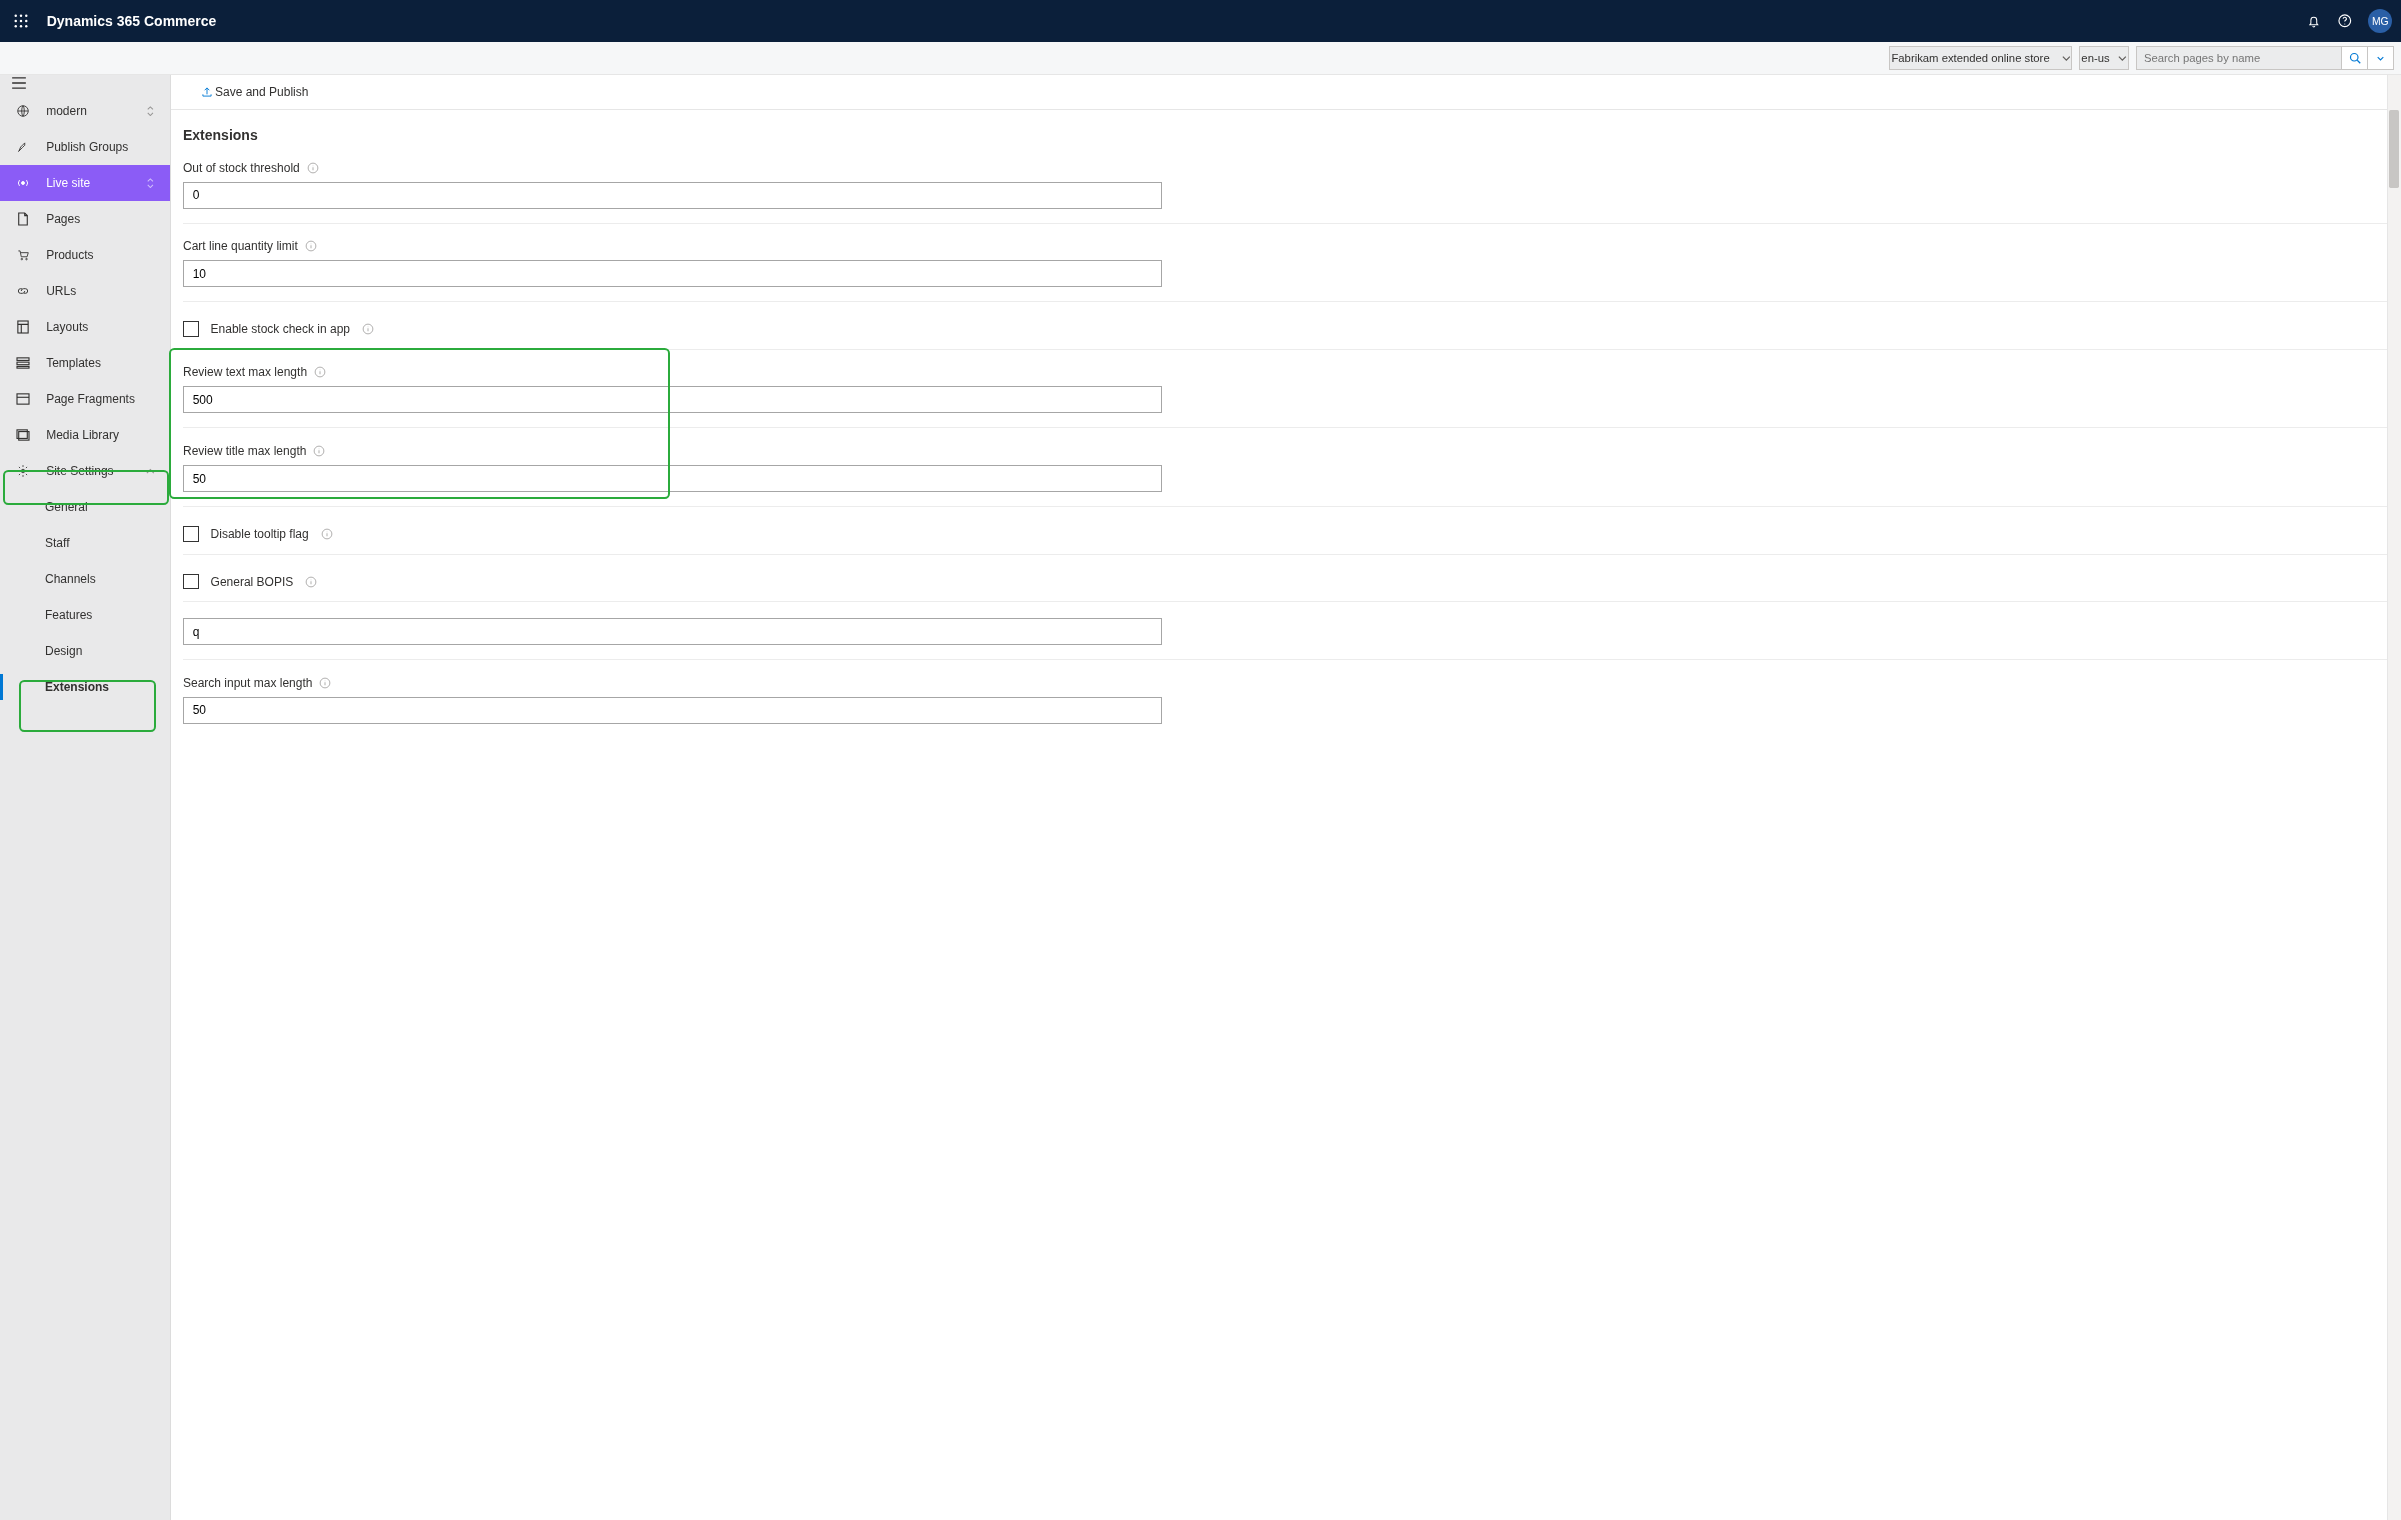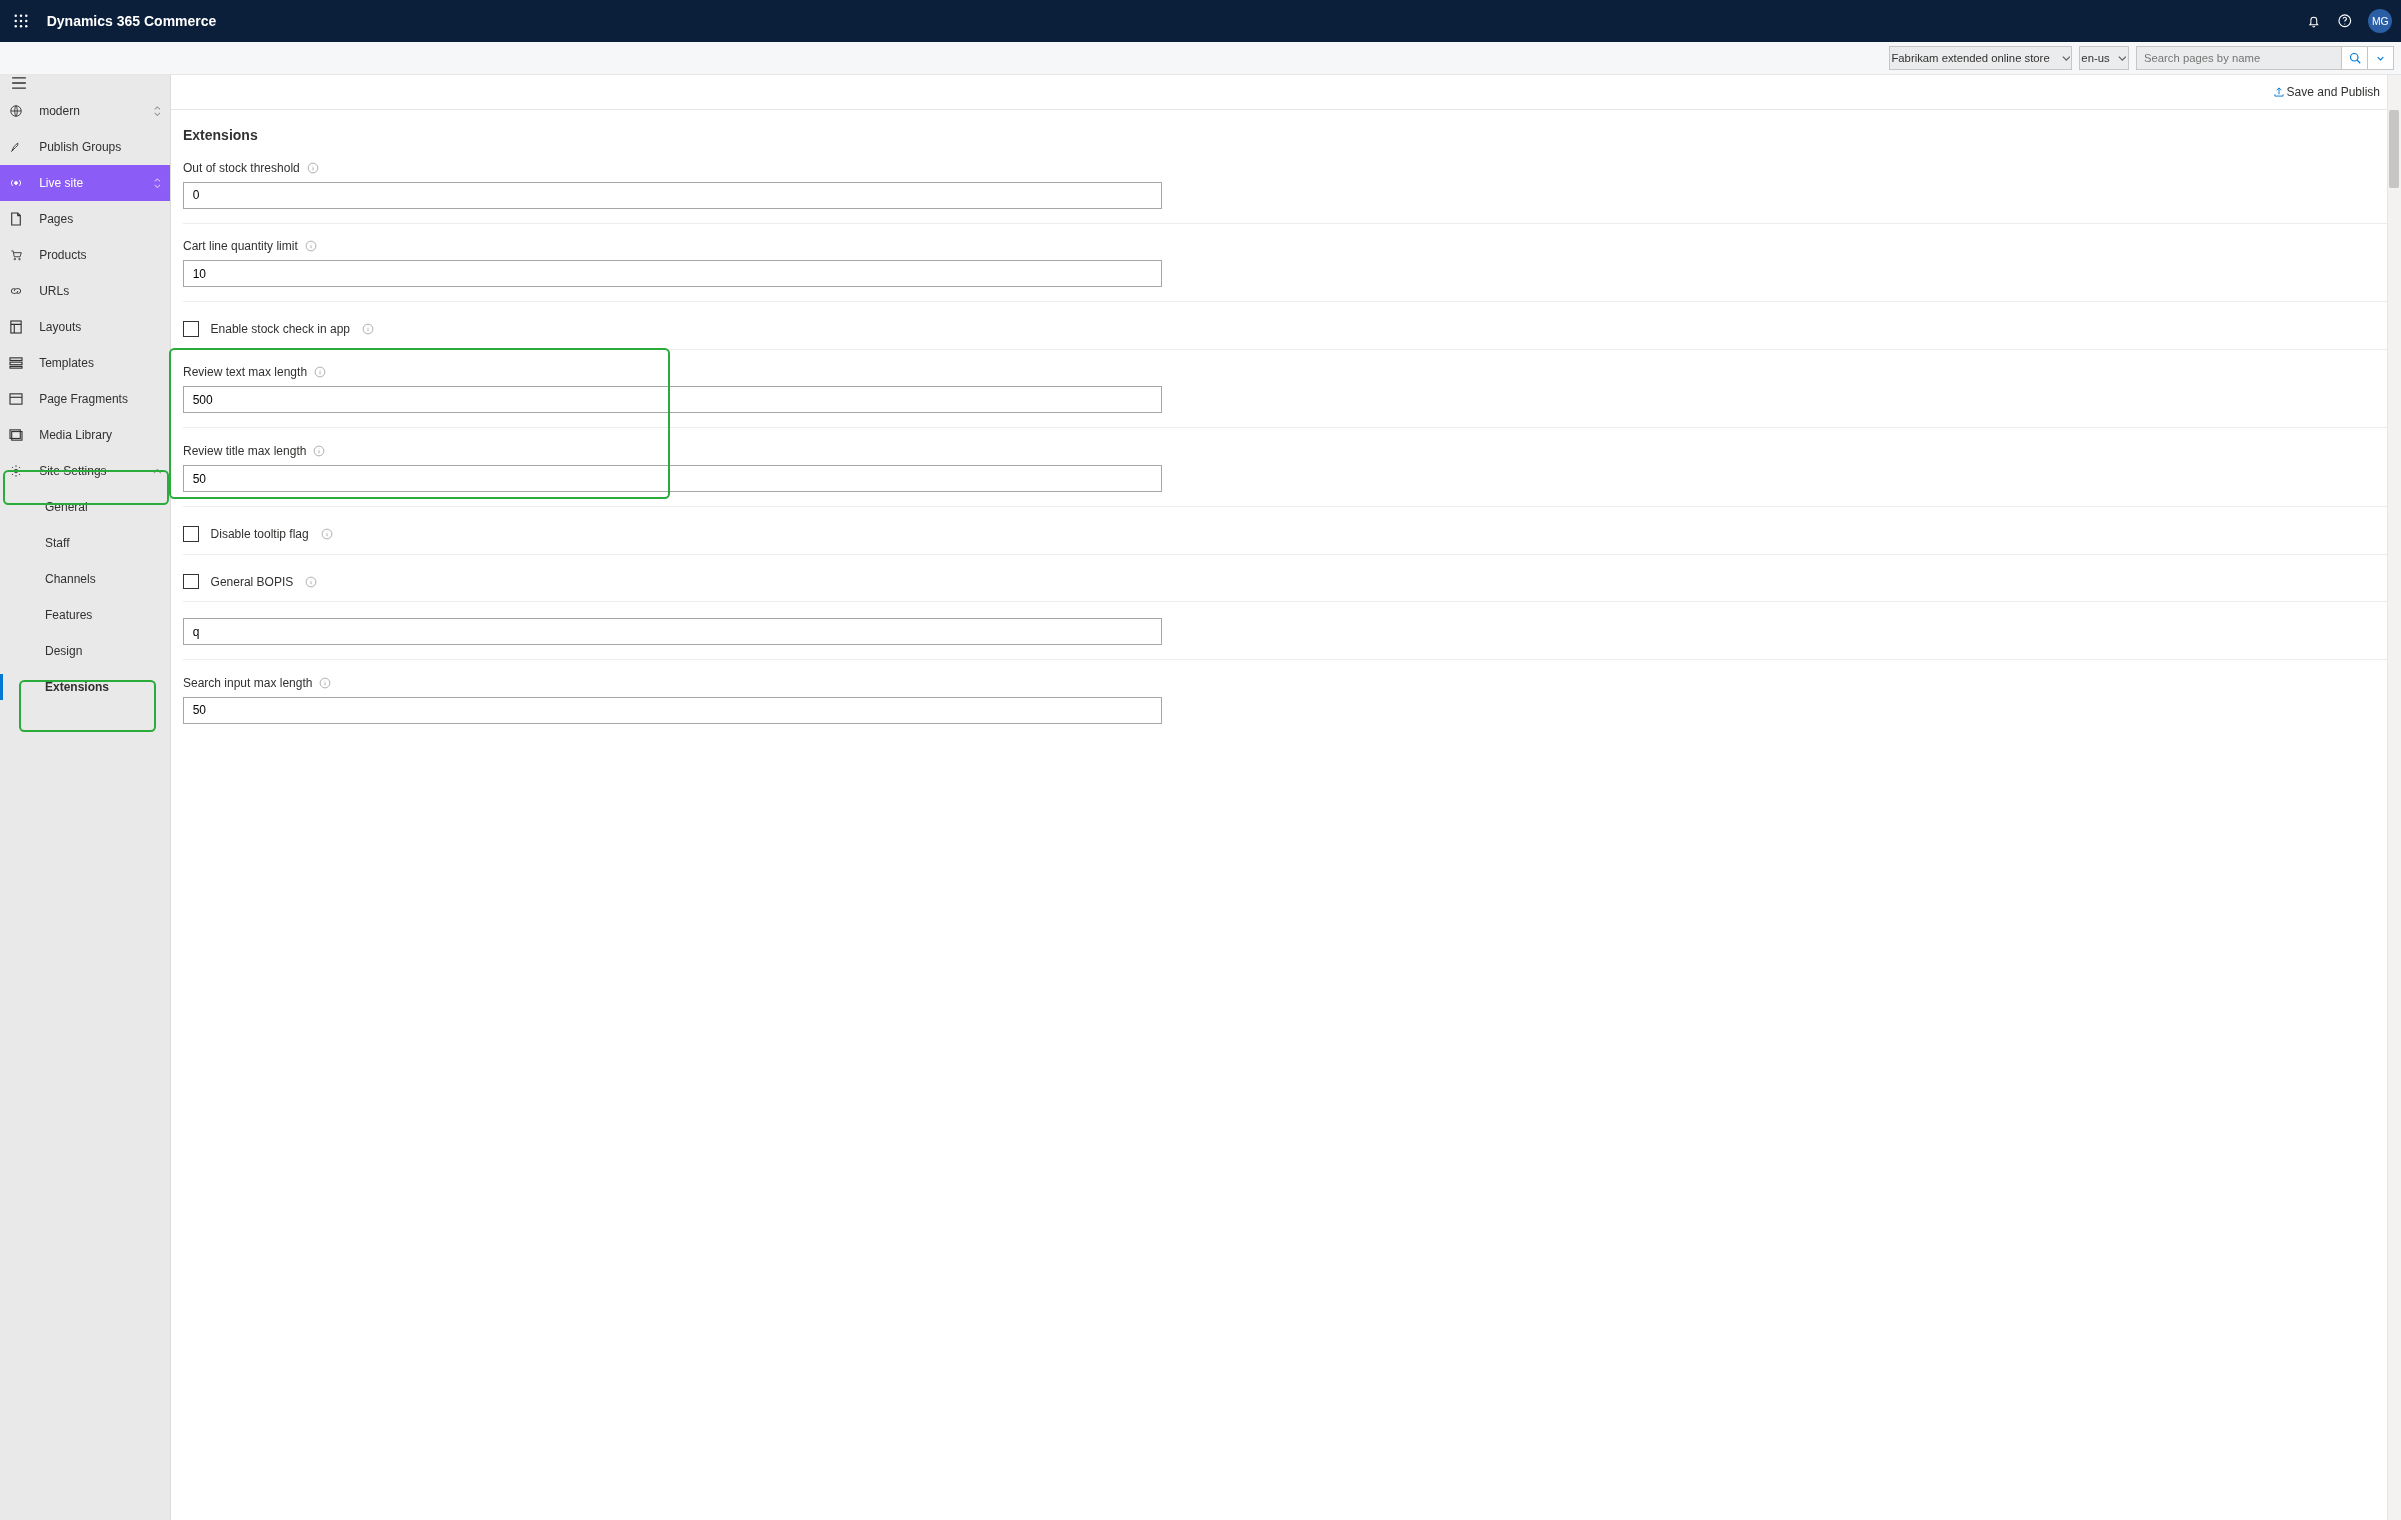--- a/index.html
+++ b/index.html
@@ -21,33 +21,33 @@
   .chev { width:8.7px; height:8.7px; }
   .searchwrap { display:flex; height:24px; }
   .searchbox { width: 206px; border: 0.9px solid #c8c6c4; background: #ebeced; padding: 0 7px; font-size: 11.3px; outline: none; }
   .searchbtn, .searchdrop { width: 26px; border:0.9px solid #c8c6c4; border-left:none; background:#fff; display:flex; align-items:center; justify-content:center; cursor:pointer; }
 
   
   .layout { position: absolute; left:0; right:0; top:75px; bottom:0; display:flex; }
 
   
   .sidebar { width: 171px; background: #e9e9ea; border-right:0.9px solid #dcdcdc; display:flex; flex-direction:column; font-size:12px; color:#323130; overflow:hidden; }
-  .side-item { display:flex; align-items:center; height:36px; padding:0 8px; gap:15.6px; cursor:pointer; }
+  .side-item { display:flex; align-items:center; height:36px; padding:0 15px; gap:15.6px; cursor:pointer; }
   .side-item .icon { width:15.6px; display:flex; align-items:center; justify-content:center; }
   .side-item.active { background:#8b5cf6; color:#fff; }
   .side-item.bold .label { font-weight:600; }
   .side-item.selected { position:relative; }
   .side-item.selected::before { content:""; position:absolute; left:0; top:5.2px; bottom:5.2px; width:2.6px; background:#0078d4; }
   .side-item.sub { padding-left:45px; }
   .spacer-chevron { margin-left:auto; opacity:.6; }
   .side-hamburger { height:18px; display:flex; align-items:center; padding-left:12px; padding-bottom:1.7px; }
 
   
   .content-wrap { flex:1; display:flex; flex-direction:column; position:relative; }
-  .commandbar { height:35px; border-bottom:0.9px solid #e6e6e6; display:flex; align-items:center; padding:0 21px; gap:1px; font-size:12px; color:#323130;justify-content:flex-end; }
+  .commandbar { height:35px; border-bottom:0.9px solid #e6e6e6; display:flex; align-items:center; padding:0 29px; gap:1px; font-size:12px; color:#323130; }
   .commandbar .cbicon { color:#0078d4; }
   .content { flex:1; overflow:auto; padding:17.3px 12px 17.3px 12px; position:relative; }
   .content-inner { padding:0; }
   .page-title { font-weight:600; font-size:14px; margin-bottom:17.3px; }
   .field { border-bottom:0.9px solid #ececec; padding-bottom:14px; margin-bottom:15.6px; }
   .field-label-row { display:flex; align-items:center; gap:7px; font-size:12px; margin-bottom:7px; }
   .info-icon { width:12px; height:12px; opacity:.55; }
   .text-input { width:100%; max-width:979px; height:27px; border:0.9px solid #a6a6a6; padding:0 8.7px; font-size:12px; outline:none; background:#fff; }
   .checkbox-row { display:flex; align-items:center; gap:12px; font-size:12px; padding:3.5px 0 12px 0; border-bottom:0.9px solid #ececec; margin-bottom:15.6px; }
   .cbox { width:15.6px; height:15.6px; border:0.9px solid #333; background:#fff; cursor:pointer; flex:none; }

